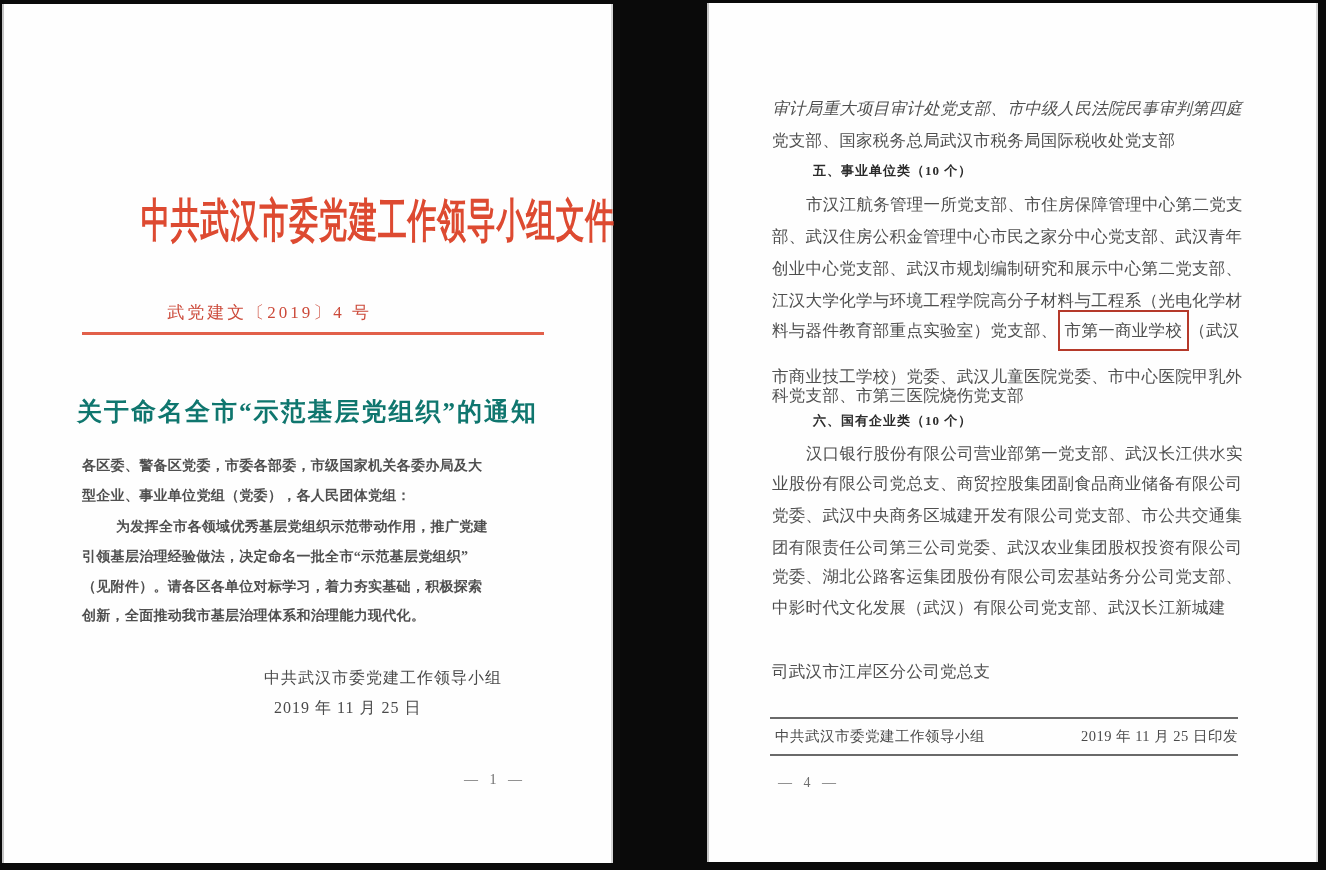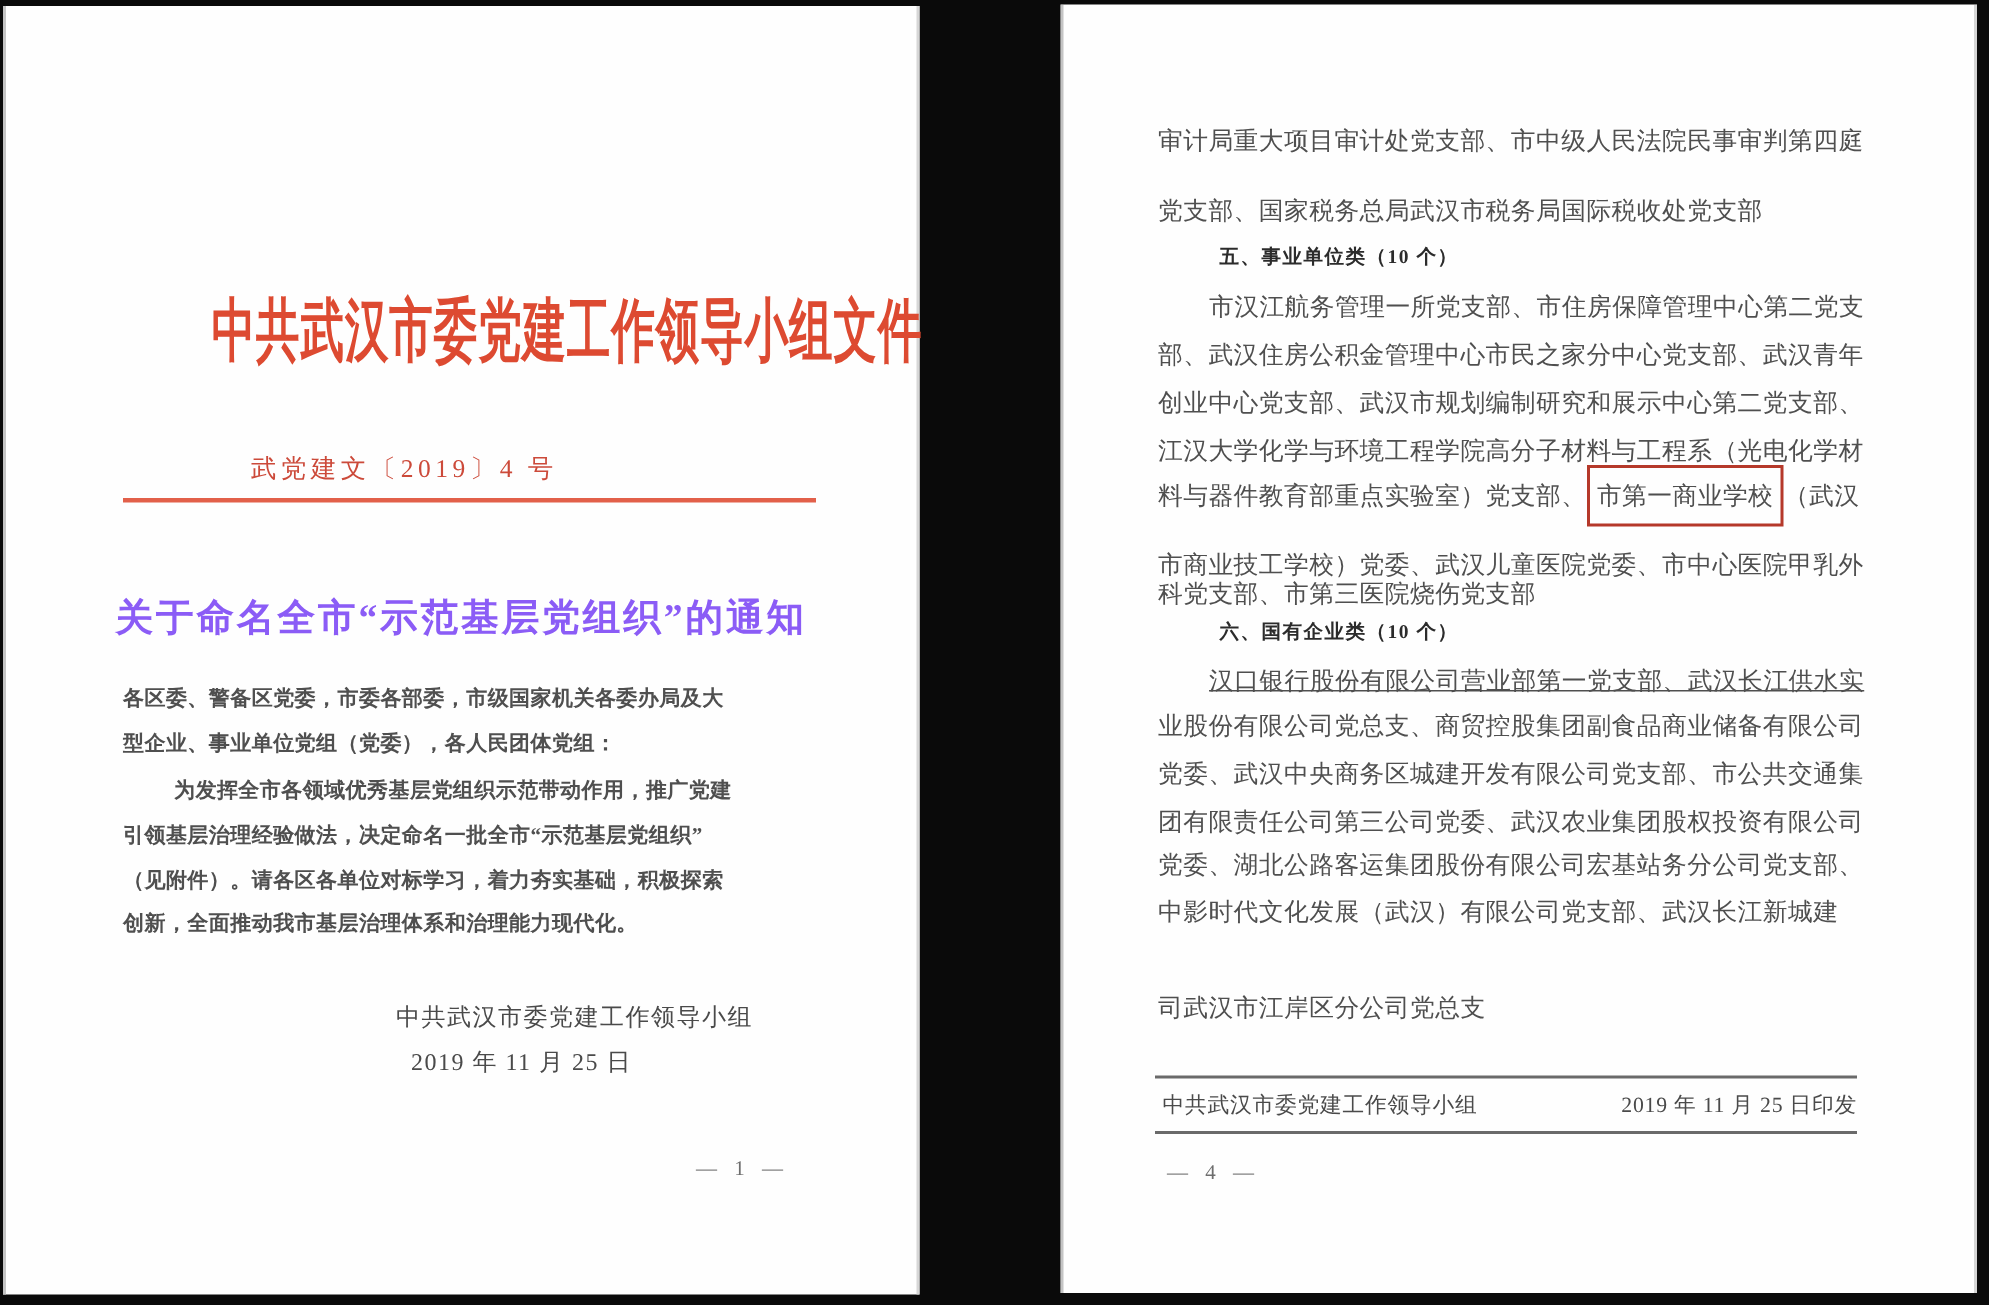--- a/index.html
+++ b/index.html
@@ -10,21 +10,21 @@
   #page-right{left:707px;top:3px;width:611px;height:859px;}
   .abs{position:absolute;white-space:nowrap;}
   
   .org-title-wrap{left:0;right:0;top:186px;text-align:center;}
   .org-title{display:inline-block;font-size:46px;font-weight:900;color:#dd4a31;
              letter-spacing:1px;transform:scaleX(0.63);transform-origin:center;}
   .doc-number{left:0;right:0;top:297px;text-align:center;font-size:17px;color:#cc4a3a;
               letter-spacing:3px;transform:translateX(-38px);}
   .red-rule{left:80px;top:328px;width:462px;height:3px;background:#e2604a;}
   .doc-title{left:0;right:0;top:391px;text-align:center;font-size:25px;font-weight:bold;
-             color:#8b5cf6;letter-spacing:2px;}
+             color:#0f766e;letter-spacing:2px;}
   .lbody{left:80px;font-size:14px;color:#4f4f4f;letter-spacing:0.3px;height:22px;font-weight:bold;}
   .lbody.indent{padding-left:34px;}
   .sig{font-size:16px;color:#4a4a4a;letter-spacing:1px;}
   .pagenum{font-size:14px;color:#6e6e6e;letter-spacing:4px;}
   
   .rline{font-size:16.5px;color:#4f4f4f;letter-spacing:0.3px;height:22px;left:65px;}
   .rline.pindent{left:99px;}
   .rhead{font-size:13px;font-weight:bold;color:#2b2b2b;letter-spacing:1px;left:106px;}
   .red-box{border:2px solid #b5392a;padding:9px 5px;}
   .foot-rule{left:63px;width:468px;height:2px;background:#6a6a6a;}
@@ -55,38 +55,38 @@
     <div class="abs lbody" style="top:603px;">创新，全面推动我市基层治理体系和治理能力现代化。</div>
 
     <div class="abs sig" style="top:664px;left:262px;">中共武汉市委党建工作领导小组</div>
     <div class="abs sig" style="top:694px;left:272px;">2019 年 11 月 25 日</div>
 
     <div class="abs pagenum" style="top:768px;left:462px;">— 1 —</div>
   </div>
 
   <div class="page" id="page-right">
 
-    <div class="abs rline" style="top:80px;">审计局重大项目审计处党支部、市中级人民法院民事审判第四庭</div>
+    <div class="abs rline" style="top:95px;font-style:italic;">审计局重大项目审计处党支部、市中级人民法院民事审判第四庭</div>
     <div class="abs rline" style="top:127px;">党支部、国家税务总局武汉市税务局国际税收处党支部</div>
 
     <div class="abs rhead" style="top:159px;">五、事业单位类（10 个）</div>
 
     <div class="abs rline pindent" style="top:191px;">市汉江航务管理一所党支部、市住房保障管理中心第二党支</div>
     <div class="abs rline" style="top:223px;">部、武汉住房公积金管理中心市民之家分中心党支部、武汉青年</div>
     <div class="abs rline" style="top:255px;">创业中心党支部、武汉市规划编制研究和展示中心第二党支部、</div>
     <div class="abs rline" style="top:287px;">江汉大学化学与环境工程学院高分子材料与工程系（光电化学材</div>
 
     <div class="abs rline" style="top:317px;"><span>料与器件教育部重点实验室）党支部、</span><span class="red-box">市第一商业学校</span><span>（武汉</span></div>
 
     <div class="abs rline" style="top:352px;margin-top:11px;">市商业技工学校）党委、武汉儿童医院党委、市中心医院甲乳外</div>
     <div class="abs rline" style="top:382px;">科党支部、市第三医院烧伤党支部</div>
 
     <div class="abs rhead" style="top:409px;">六、国有企业类（10 个）</div>
 
-    <div class="abs rline pindent" style="top:440px;text-decoration:underline;">汉口银行股份有限公司营业部第一党支部、武汉长江供水实</div>
+    <div class="abs rline pindent" style="top:440px;">汉口银行股份有限公司营业部第一党支部、武汉长江供水实</div>
     <div class="abs rline" style="top:470px;">业股份有限公司党总支、商贸控股集团副食品商业储备有限公司</div>
     <div class="abs rline" style="top:502px;">党委、武汉中央商务区城建开发有限公司党支部、市公共交通集</div>
     <div class="abs rline" style="top:534px;">团有限责任公司第三公司党委、武汉农业集团股权投资有限公司</div>
     <div class="abs rline" style="top:563px;">党委、湖北公路客运集团股份有限公司宏基站务分公司党支部、</div>
     <div class="abs rline" style="top:594px;">中影时代文化发展（武汉）有限公司党支部、武汉长江新城建</div>
     <div class="abs rline" style="top:658px;">司武汉市江岸区分公司党总支</div>
 
     <div class="abs foot-rule" style="top:714px;"></div>
     <div class="abs foot-text" style="top:724px;left:68px;">中共武汉市委党建工作领导小组</div>
     <div class="abs foot-text" style="top:724px;right:80px;">2019 年 11 月 25 日印发</div>

